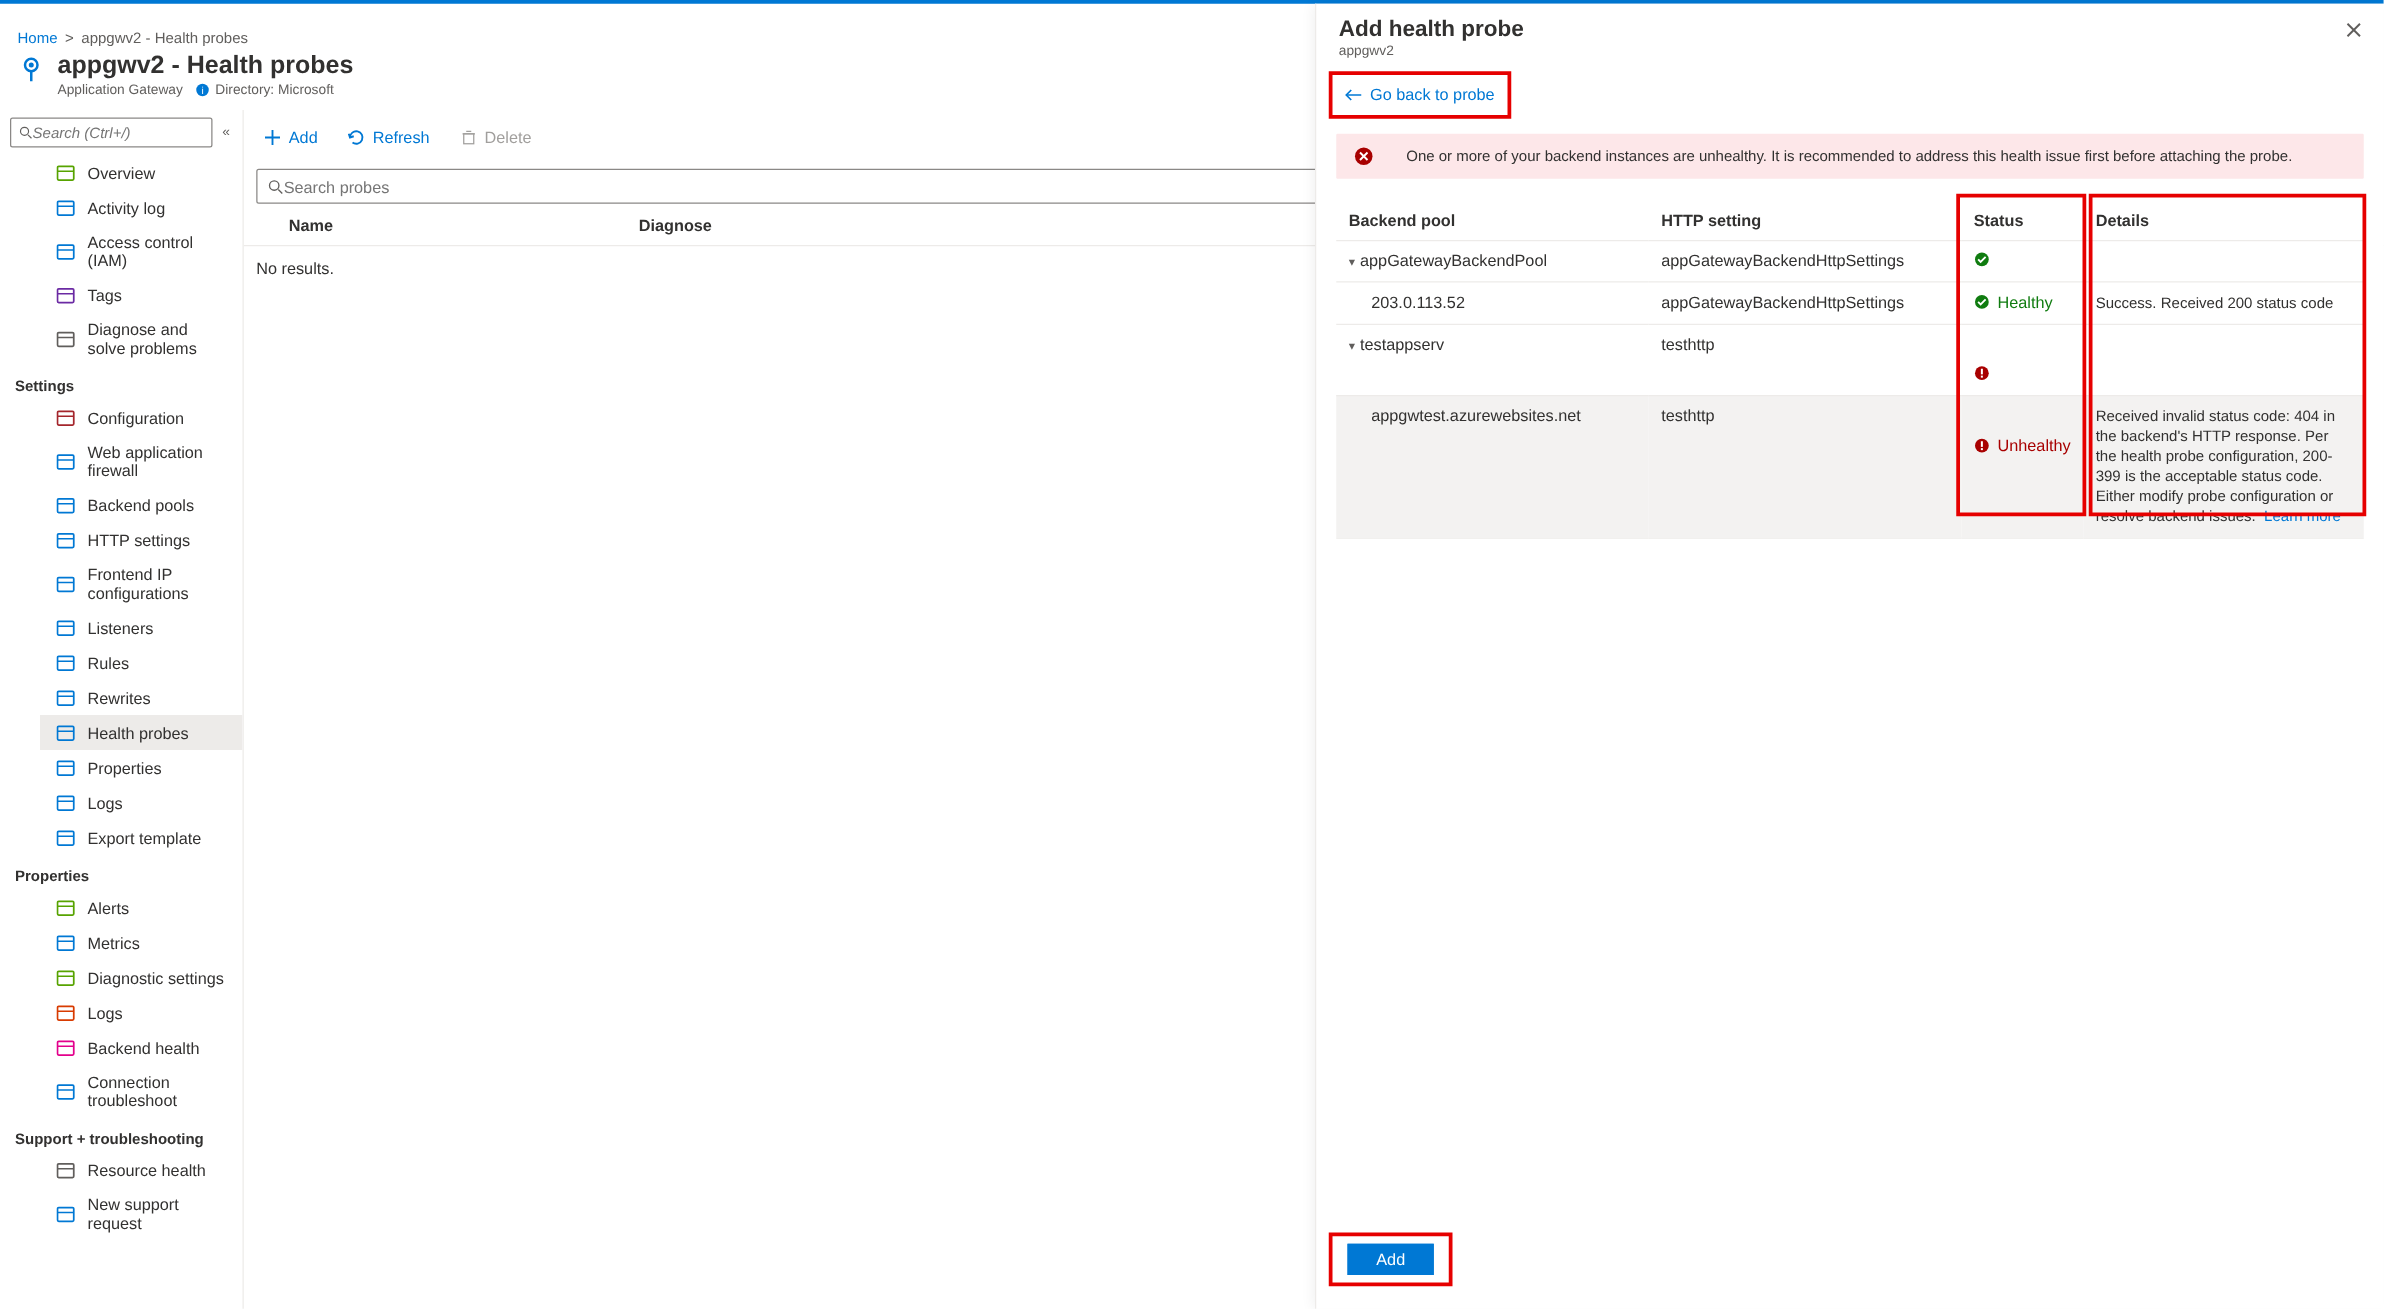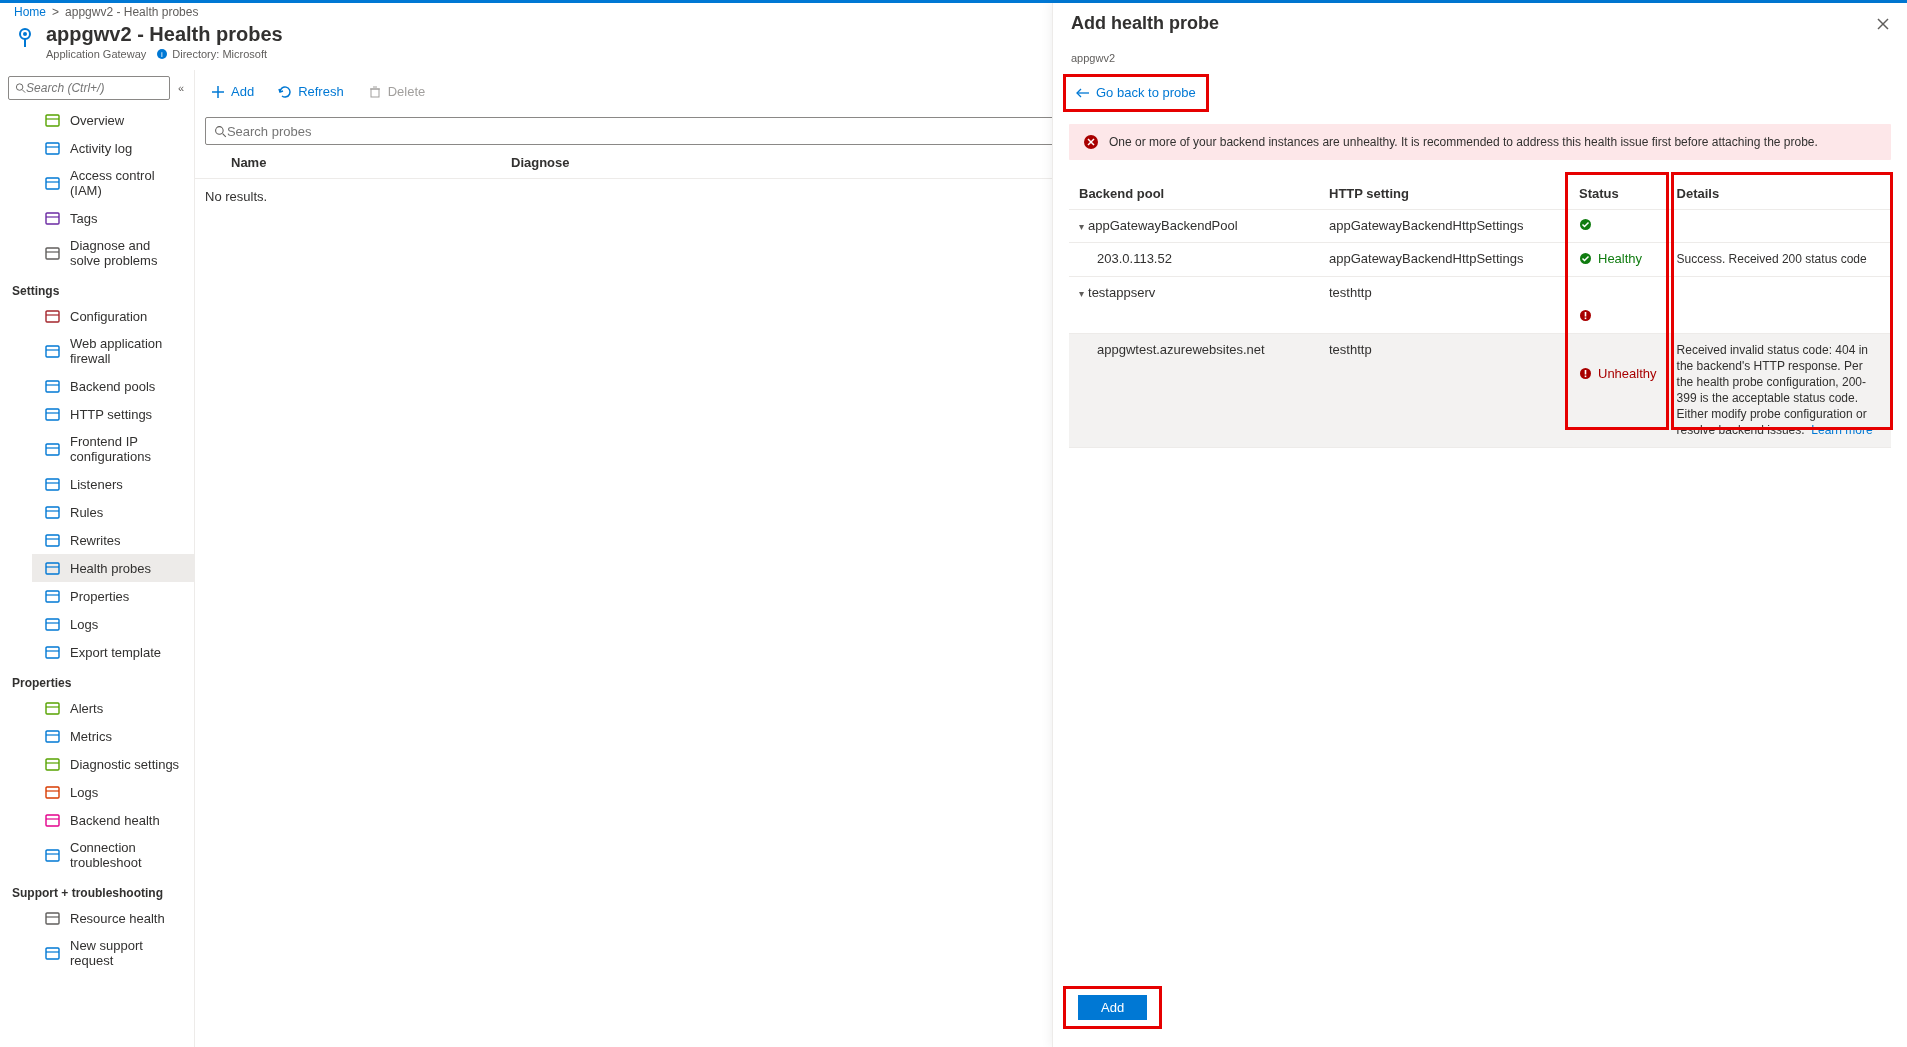--- a/index.html
+++ b/index.html
@@ -1,21 +1,21 @@
 <!DOCTYPE html>
 <html><head>
 <meta charset="utf-8">
 <style>
   * { box-sizing: border-box; margin: 0; padding: 0; }
   body { font-family: "Segoe UI", Arial, sans-serif; font-size: 13px; color: #323130; background: #fff; overflow: hidden; height: 100vh; }
   a { color: #0078d4; text-decoration: none; cursor: pointer; }
 
   .top-accent { height: 3px; background: #0078d4; }
 
-  .breadcrumb { padding: 2px 14px 2px; font-size: 12px; display: flex; align-items: center; gap: 6px; }
+  .breadcrumb { padding: 20px 14px 2px; font-size: 12px; display: flex; align-items: center; gap: 6px; }
   .breadcrumb .sep { color: #605e5c; }
   .breadcrumb .current { color: #605e5c; }
 
   .header-row { display: flex; align-items: flex-start; padding: 2px 14px 10px; gap: 10px; }
   .header-icon { margin-top: 4px; }
   .header-titles { display: flex; flex-direction: column; }
   .header-title { font-size: 20px; font-weight: 600; }
   .header-sub { font-size: 11px; color: #605e5c; display: flex; align-items: center; gap: 10px; margin-top: 2px;}
   .header-sub .info-sep { display: inline-flex; align-items: center; gap: 4px;}
   .info-dot { width:12px; height:12px; display:inline-block; }
@@ -51,29 +51,29 @@
   .main-search { margin: 6px 10px 0; display: flex; align-items: center; border: 1px solid #8a8886; border-radius: 2px; padding: 3px 8px; height: 28px; max-width: 100%; }
   .main-search input { border: none; outline: none; width: 100%; font-size: 13px; color: #605e5c; background: transparent; }
   .list-header { display: flex; padding: 10px 36px 8px; border-bottom: 1px solid #edebe9; font-weight: 600; font-size: 13px; }
   .list-header .col-name { width: 280px; }
   .list-empty { padding: 10px 10px; font-size: 13px; color: #323130; }
 
   
   .blade { position: fixed; top: 3px; right: 0; width: 855px; height: calc(100vh - 3px); background: #fff; border-left: 1px solid #edebe9; box-shadow: -2px 0 10px rgba(0,0,0,0.06); display: flex; flex-direction: column; }
   .blade-head { padding: 10px 18px 6px; position: relative; }
   .blade-title { font-size: 18px; font-weight: 600; }
-  .blade-sub { font-size: 11px; color: #605e5c; margin-top: 18px; }
+  .blade-sub { font-size: 11px; color: #605e5c; margin-top: 1px; }
   .blade-close { position: absolute; top: 10px; right: 14px; background: none; border: none; cursor: pointer; font-size: 14px; color: #605e5c; padding: 4px; }
   .blade-body { flex: 1; overflow: auto; padding: 0 16px; }
   .blade-footer { padding: 10px 16px 18px; }
 
   .back-link-wrap { border: 3px solid #e60000; display: inline-block; padding: 8px 10px; margin: 4px 0 12px -6px; }
   .back-link { display: inline-flex; align-items: center; gap: 6px; font-size: 13px; }
 
-  .alert { background: #fde7e9; border-left: 0; padding: 10px 14px; display: flex; align-items: center; gap: 10px; font-size: 12px; border-radius: 1px; }
+  .alert { background: #fde7e9; border-left: 0; padding: 10px 14px; display: flex; align-items: center; gap: 26px; font-size: 12px; border-radius: 1px; }
   .alert-icon { width: 16px; height: 16px; flex-shrink: 0; }
 
   .health-table { margin-top: 18px; width: 100%; border-collapse: collapse; font-size: 13px; position: relative; }
   .health-table th, .health-table td { text-align: left; padding: 8px 10px; border-bottom: 1px solid #edebe9; vertical-align: top;}
   .health-table th { font-weight: 600; border-bottom: 1px solid #edebe9;}
   .col-pool { width: 250px; }
   .col-http { width: 250px; }
   .col-status { width: 85px; }
   .col-details { }
   .child-row td:first-child { padding-left: 28px; }

